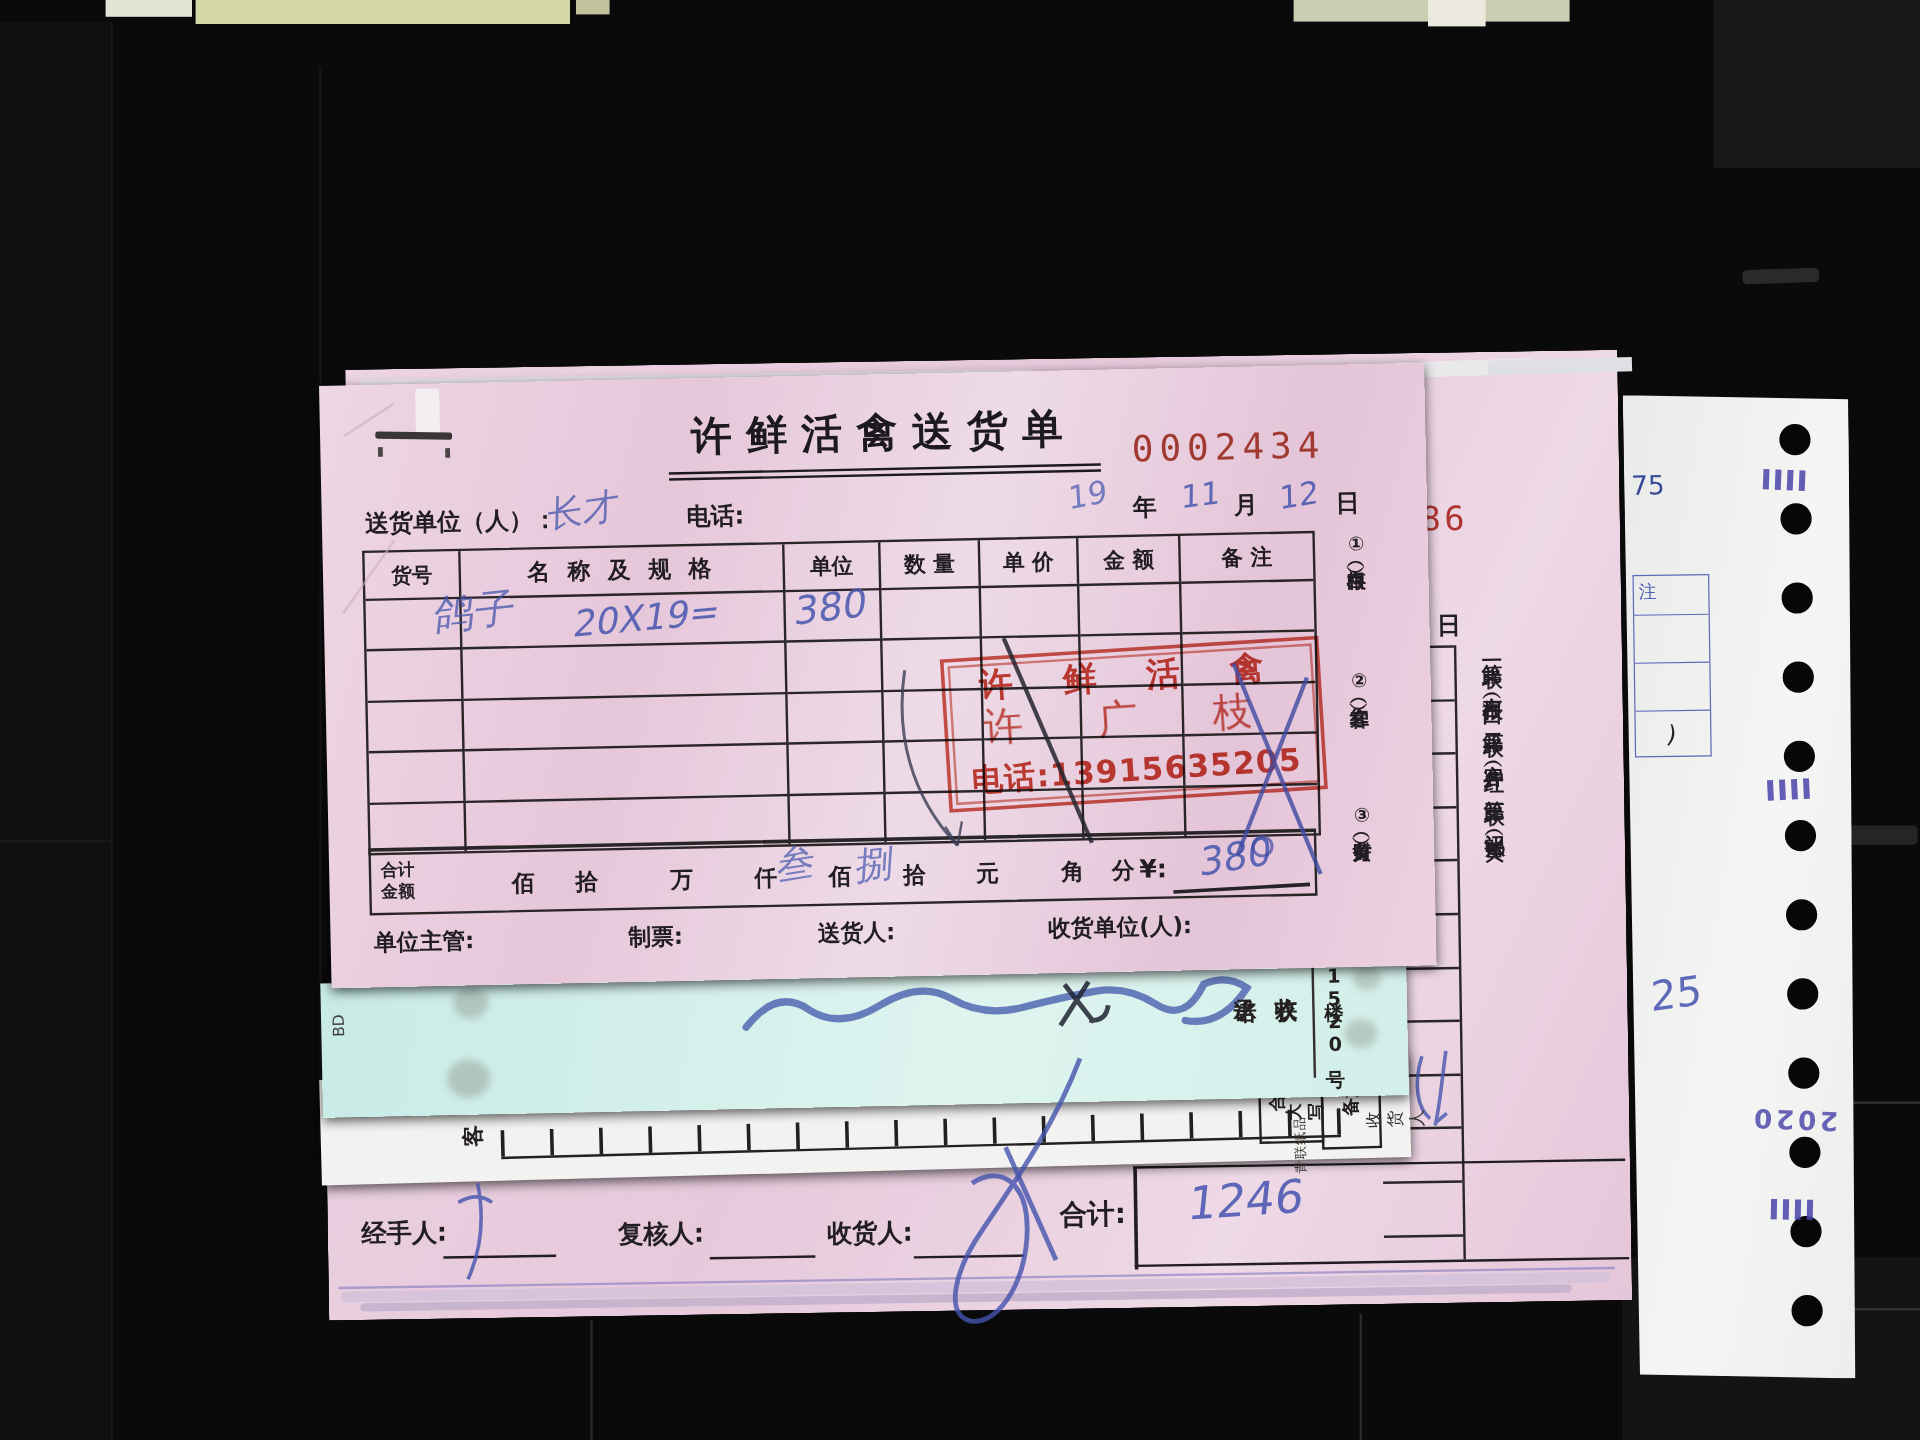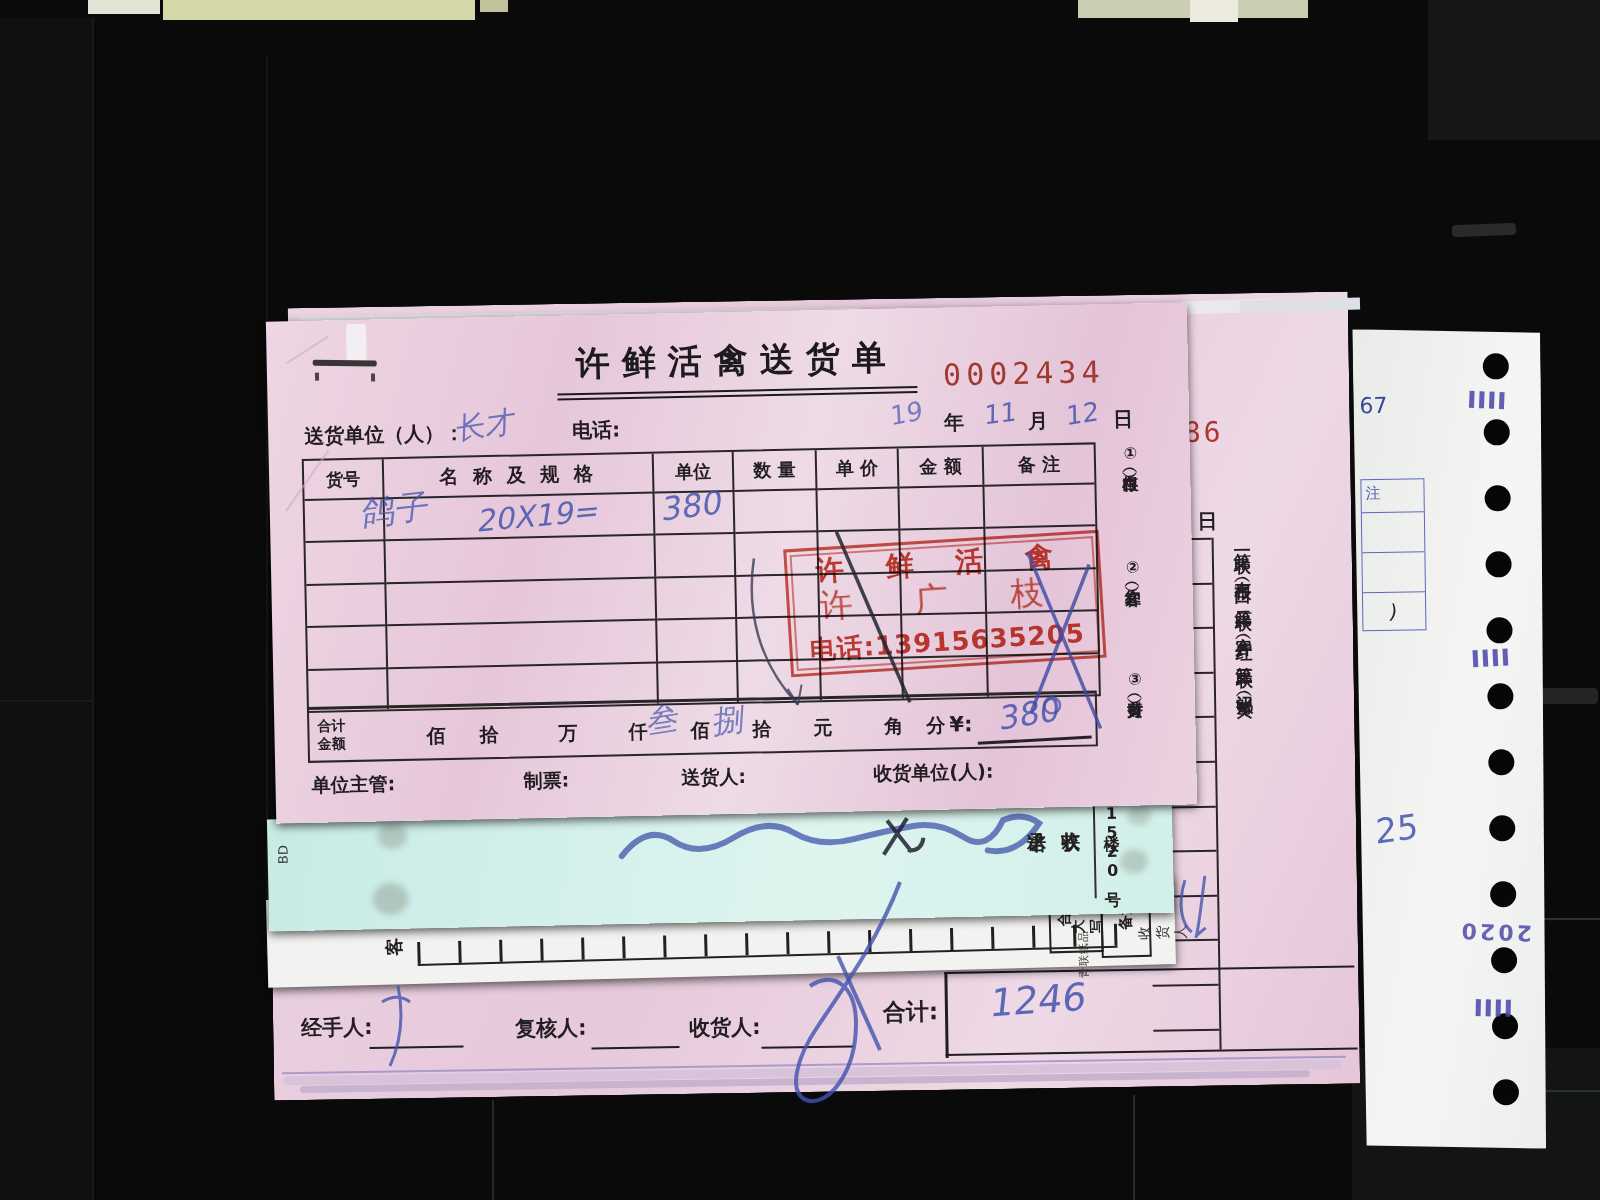--- a/index.html
+++ b/index.html
@@ -78,21 +78,21 @@
         <i class="hole"></i>
         <i class="hole"></i>
         <i class="hole"></i>
         <i class="hole"></i>
         <i class="hole"></i>
         <i class="hole"></i>
         <i class="hole"></i>
         <i class="hole"></i>
         <i class="hole"></i>
       </div>
-    <span class="abs" style="left:8px;top:64px;font-size:22px;color:#3a4a9a;">67</span>
+    <span class="abs" style="left:8px;top:64px;font-size:22px;color:#3a4a9a;">75</span>
     <div class="abs" style="left:8px;top:150px;width:62px;height:150px;border:1.5px solid #5a67bb;">
       <span class="abs" style="left:4px;top:4px;font-size:15px;color:#4d5ab5;">注</span>
       <div class="abs" style="left:0;top:32px;width:100%;height:0;border-top:1.5px solid #5a67bb;"></div>
       <div class="abs" style="left:0;top:72px;width:100%;height:0;border-top:1.5px solid #5a67bb;"></div>
       <div class="abs" style="left:0;top:112px;width:100%;height:0;border-top:1.5px solid #5a67bb;"></div>
       <span class="abs" style="left:26px;top:120px;font-size:20px;color:#222;transform:rotate(10deg);">)</span>
     </div>
     <span class="abs hw" style="left:18px;top:480px;font-size:34px;transform:rotate(-7deg) skewX(-6deg);color:#4553b0;">25</span>
     <div class="bars" style="left:118px;top:64px;transform:rotate(3deg);">
         <i class="bbar"></i>

